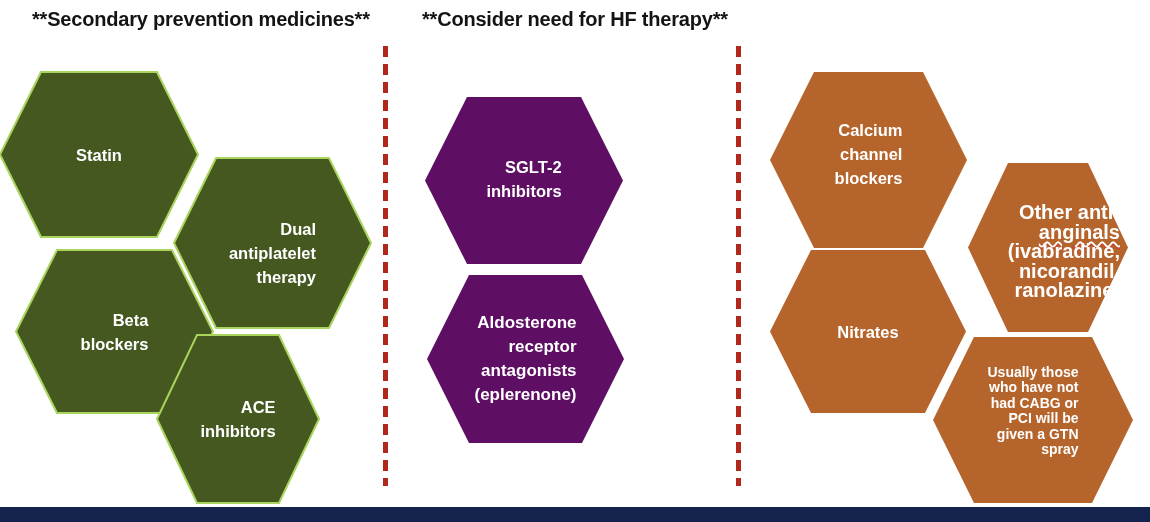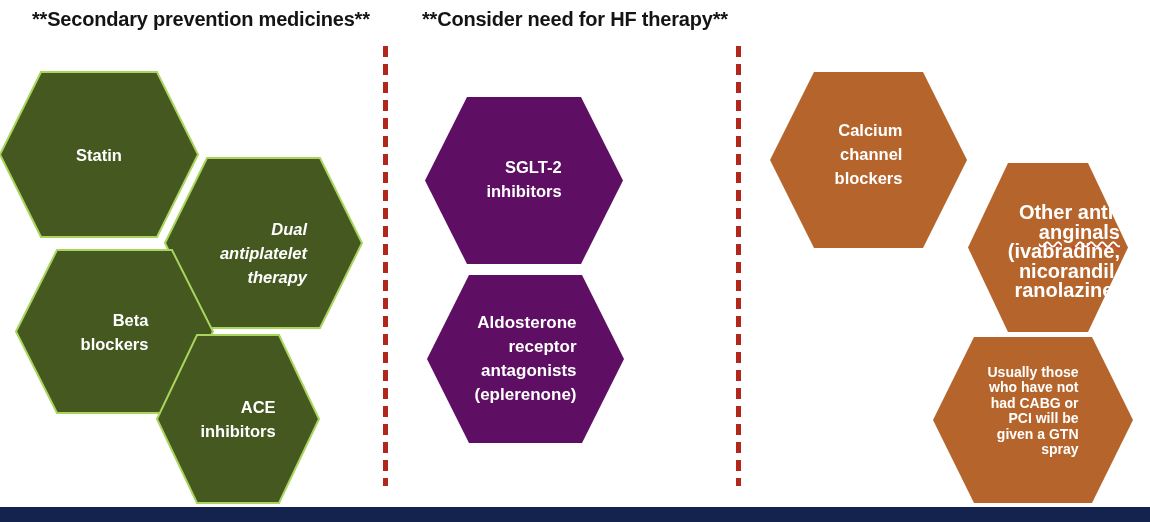--- a/index.html
+++ b/index.html
@@ -61,21 +61,21 @@
   <div class="divider" style="left:383px;"></div>
   <div class="divider" style="left:736px;"></div>
 
   <div class="hex hex-green" style="left:0px;top:72px;width:198px;height:165px;">
     <svg width="198" height="165" viewBox="0 0 198 165">
       <polygon points="0,82.5 41,0 157,0 198,82.5 157,165 41,165"></polygon>
       </svg>
     <div class="hex-label">Statin</div>
   </div>
 
-  <div class="hex hex-green" style="left:165px;top:158px;width:197px;height:190px;font-style:italic;">
+  <div class="hex hex-green" style="left:174px;top:158px;width:197px;height:190px;">
     <svg width="197" height="170" viewBox="0 0 197 170">
       <polygon points="0,85 42,0 155,0 197,85 155,170 42,170"></polygon>
       </svg>
     <div class="hex-label">Dual
 antiplatelet
 therapy</div>
   </div>
 
   <div class="hex hex-green" style="left:16px;top:250px;width:197px;height:163px;">
     <svg width="197" height="163" viewBox="0 0 197 163">
@@ -122,20 +122,26 @@
 
   <div class="hex hex-orange" style="left:968px;top:163px;width:160px;height:169px;">
     <svg width="160" height="169" viewBox="0 0 160 169">
       <polygon points="0,84.5 40,0 120,0 160,84.5 120,169 40,169"></polygon>
       </svg>
     <div class="hex-label size-sm" style="display:block;padding-top:40px;"><span class="blk">Other anti-</span><span class="blk"><span class="sq-outer"><span class="sq-inner">anginals</span></span></span><span class="blk">(ivabradine,
 nicorandil,
 ranolazine)</span></div>
   </div>
 
+  <div class="hex hex-orange" style="left:770px;top:250px;width:196px;height:163px;">
+    <svg width="196" height="163" viewBox="0 0 196 163">
+      <polygon points="0,81.5 41,0 155,0 196,81.5 155,163 41,163"></polygon>
+      </svg>
+    <div class="hex-label">Nitrates</div>
+  </div>
 
   <div class="hex hex-orange" style="left:933px;top:337px;width:200px;height:166px;">
     <svg width="200" height="166" viewBox="0 0 200 166">
       <polygon points="0,83 41,0 159,0 200,83 159,166 41,166"></polygon>
       </svg>
     <div class="hex-label size-xs">Usually those
 who have not
 had CABG or
 PCI will be
 given a GTN

